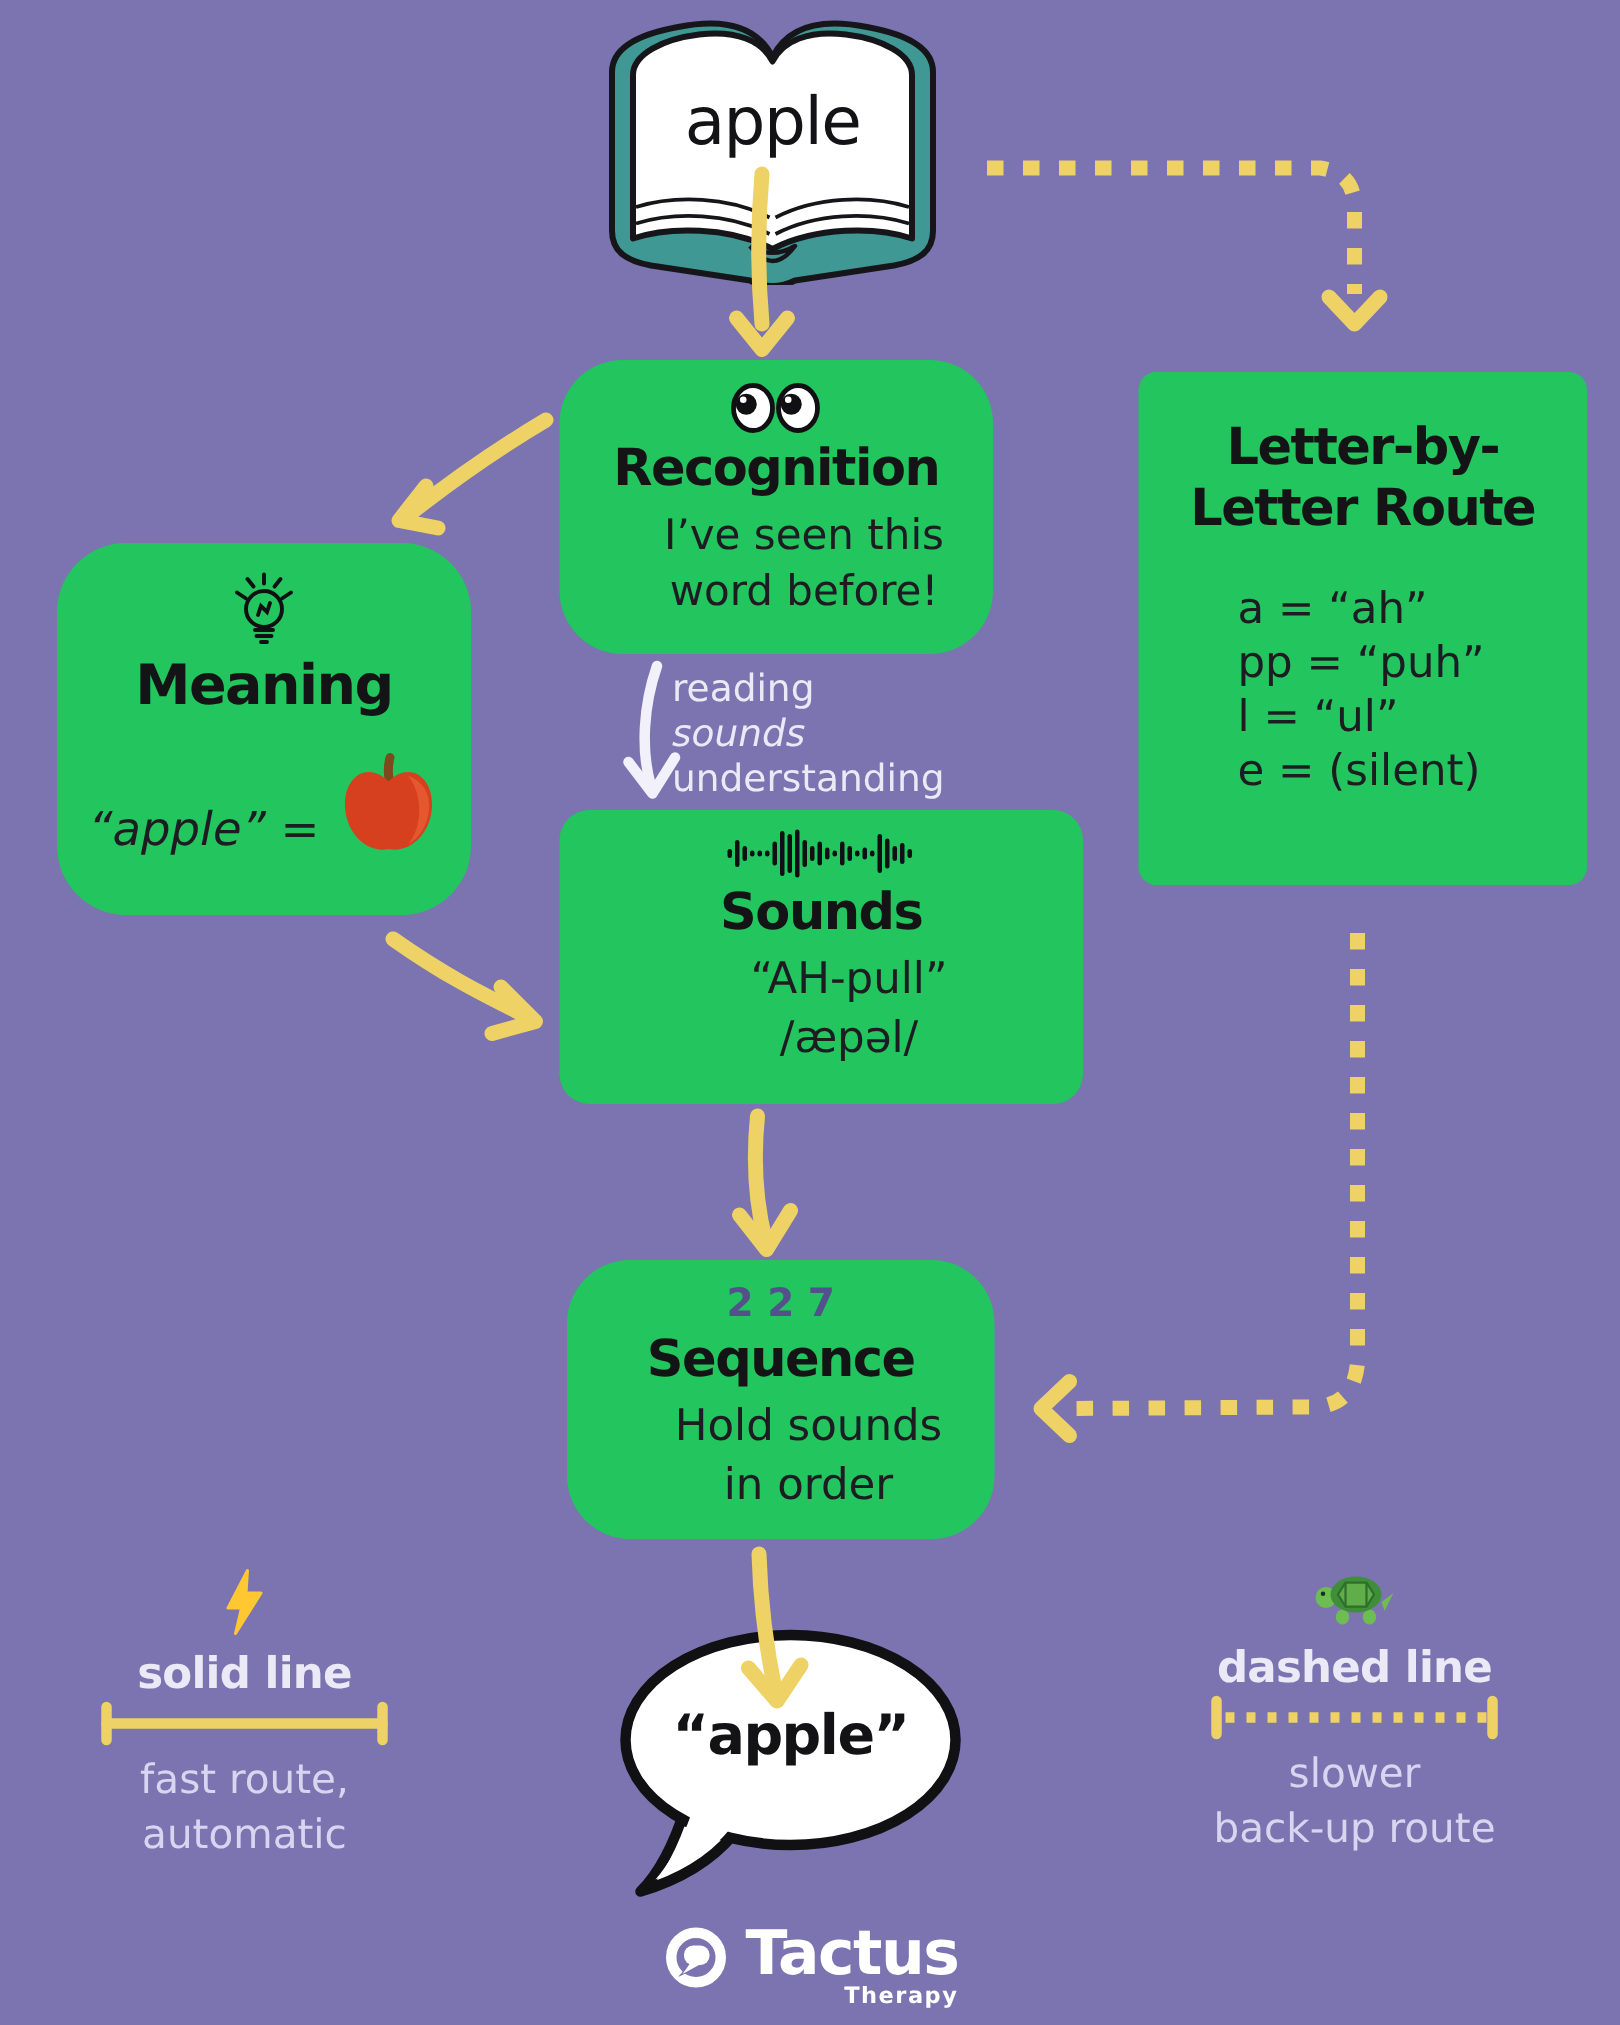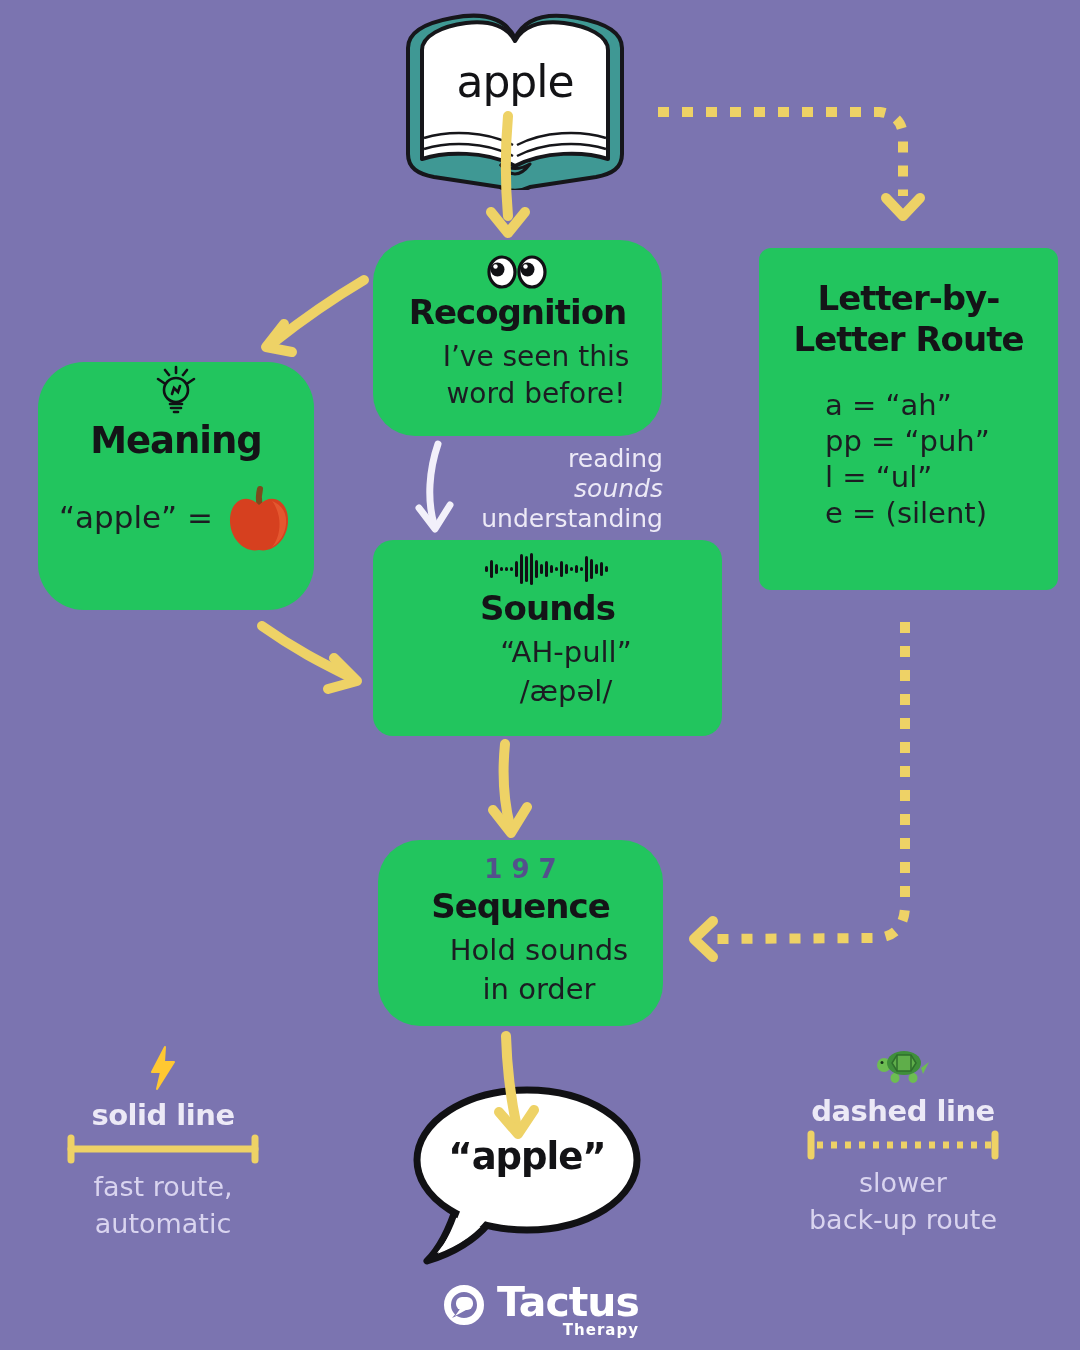--- a/index.html
+++ b/index.html
@@ -21,38 +21,38 @@
   .recognition-card { left:373px; top:240px; width:289px; height:196px; border-radius:42px; padding-top:14px; }
   .recognition-card .node-icon { margin-bottom:2px; }
   .recognition-card .card-title { margin-bottom:6px; }
 
   
   .letter-card { left:759px; top:248px; width:299px; height:342px; border-radius:12px; padding-top:30px; }
   .letter-rules { margin-top:26px; text-align:left; padding-left:66px; }
   .letter-rule { font-size:29px; line-height:36px; color:#1c1c22; }
 
   
-  .meaning-card { left:38px; top:362px; width:276px; height:248px; border-radius:46px; }
+  .meaning-card { left:38px; top:362px; width:276px; height:248px; border-radius:46px; padding-top:16px; }
   .meaning-card .card-title { font-size:37px; margin-top:2px; }
-  .meaning-eq { display:flex; align-items:center; justify-content:center; margin-top:16px; gap:12px; }
+  .meaning-eq { display:flex; align-items:flex-end; justify-content:center; margin-top:16px; gap:12px;font-style:italic; }
   .meaning-eq-text { font-size:31px; color:#1c1c22; }
 
   
   .sounds-card { left:373px; top:540px; width:349px; height:196px; border-radius:20px; padding-top:12px; }
   .sounds-card .card-title { margin:2px 0 4px; }
   .sounds-card .card-body { font-size:29px; }
 
   
   .sequence-card { left:378px; top:840px; width:285px; height:186px; border-radius:42px; padding-top:14px; }
   .sequence-numbers { font-weight:700; font-size:26px; letter-spacing:9px; color:#54508c; padding-left:9px; }
   .sequence-card .card-title { margin:2px 0 4px; }
   .sequence-card .card-body { font-size:29px; }
 
   
-  .reading-note { position:absolute; left:423px; top:444px; width:240px; text-align:right;
+  .reading-note { position:absolute; left:448px; top:444px; width:240px; text-align:left;
     color:#ece9f6; font-size:25px; line-height:30px; }
   .reading-note .it { font-style:italic; }
 
   
   .book { position:absolute; left:392px; top:8px; width:246px; height:182px; }
   .book-word { position:absolute; left:0; top:48px; width:100%; text-align:center;
     font-weight:400; font-size:44px; letter-spacing:-1px; color:#131316; }
 
   
   .bubble { position:absolute; left:405px; top:1085px; width:250px; height:190px; }
@@ -186,21 +186,21 @@
           <rect x="122" y="14" width="3" height="6" rx="1.5"></rect>
         </g>
       </svg>
     </div>
     <h2 class="card-title">Sounds</h2>
     <p class="card-body">“AH-pull”</p>
     <p class="card-body">/æpəl/</p>
   </section>
 
   <section class="card sequence-card">
-    <div class="sequence-numbers">197</div>
+    <div class="sequence-numbers">227</div>
     <h2 class="card-title">Sequence</h2>
     <p class="card-body">Hold sounds</p>
     <p class="card-body">in order</p>
   </section>
 
   <div class="bubble">
     <svg width="250" height="190" viewBox="0 0 250 190">
       <path d="M52,120 Q40,158 22,176 Q62,164 84,138 Z" fill="#ffffff" stroke="#111114" stroke-width="7" stroke-linejoin="round"></path>
       <ellipse cx="122" cy="75" rx="110" ry="70" fill="#ffffff" stroke="#111114" stroke-width="7"></ellipse>
       <path d="M56,124 Q46,152 32,168 Q62,158 82,134 Z" fill="#ffffff"></path>

